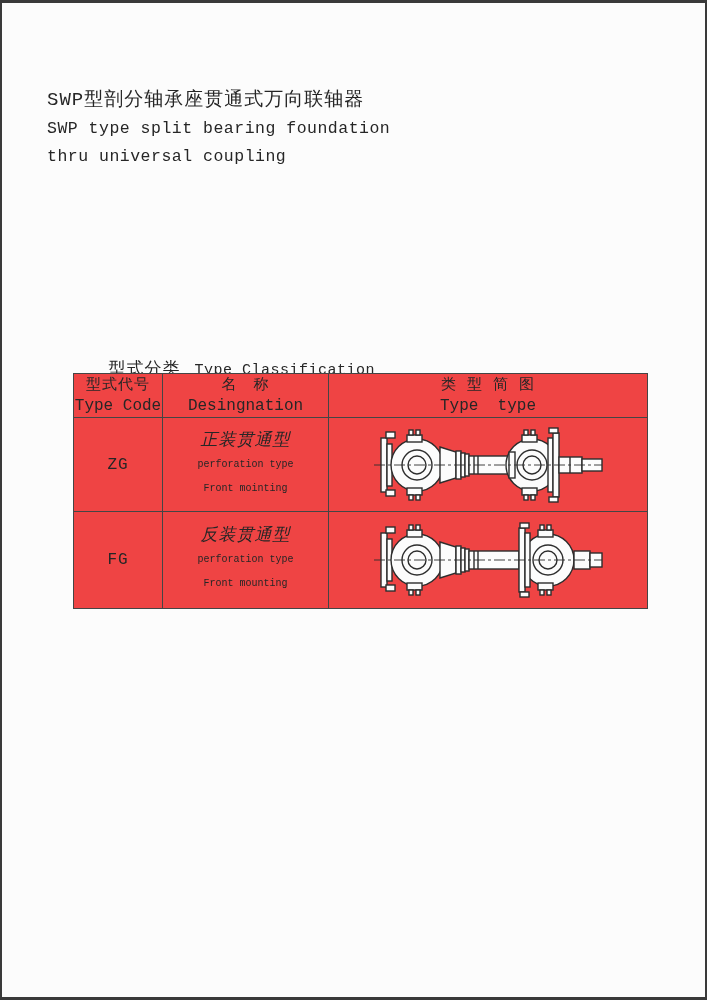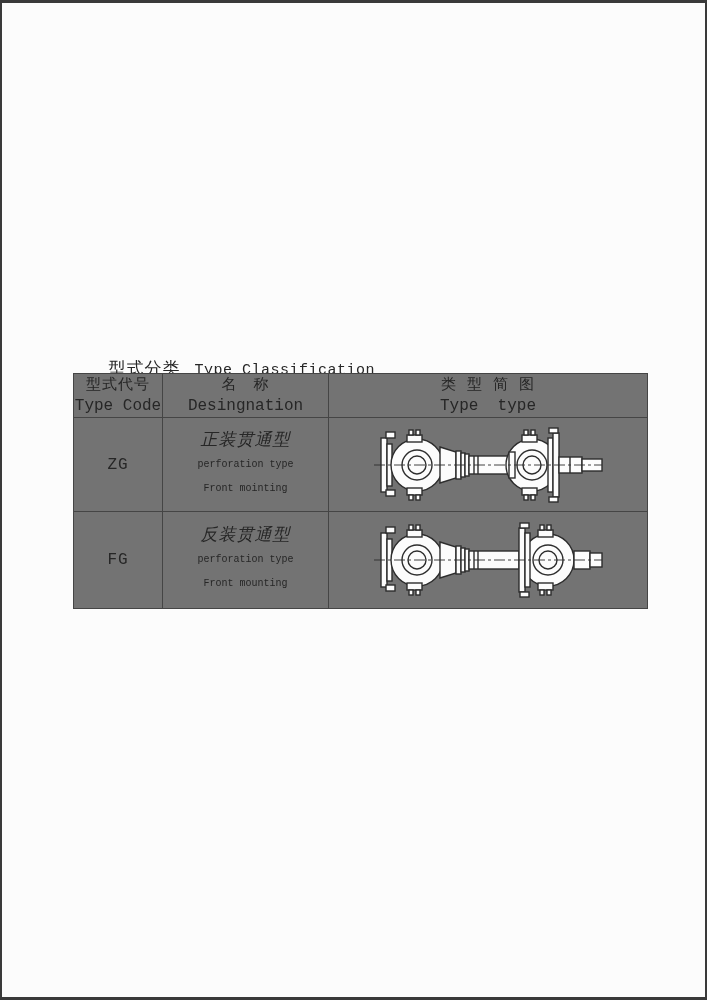--- a/index.html
+++ b/index.html
@@ -34,21 +34,21 @@
   .section-heading .zh { font-size: 17px; letter-spacing: 1px; font-weight: 500; }
   .section-heading .en { font-size: 15px; margin-left: 14px; letter-spacing: 0.5px; }
   
   table.type-table {
     position: absolute; left: 71px; top: 370px;
     border-collapse: collapse; table-layout: fixed;
   }
   .type-table td, .type-table th {
     border: 1.5px solid #454545;
     padding: 0; text-align: center; vertical-align: middle;
-    font-weight: normal; background: #737373;
+    font-weight: normal; background: #ef4444;
   }
   .col-code  { width: 88px; }
   .col-name  { width: 165px; }
   .col-chart { width: 318px; }
   .header-row th { height: 43px; }
   .row-zg td { height: 93px; }
   .row-fg td { height: 96px; }
   .hdr-zh { font-size: 15px; line-height: 20px; letter-spacing: 1px; white-space: pre; }
   .hdr-en { font-size: 16px; line-height: 20px; white-space: pre; }
   .code-text { font-size: 16px; letter-spacing: 1px; }
@@ -59,20 +59,25 @@
     stroke: #2d2d2d; stroke-width: 1.4; fill: none;
   }
   .drawing .w  { fill: #fcfcfc; }           
   .drawing .cl { stroke-width: 0.9; stroke-dasharray: 11 3 3 3; } 
 </style>
 </head>
 <body>
 
 <div class="page">
 
+  <div class="title-block">
+    <div class="title-zh">SWP型剖分轴承座贯通式万向联轴器</div>
+    <div class="title-en">SWP type split bearing foundation</div>
+    <div class="title-en">thru universal coupling</div>
+  </div>
 
   <div class="section-heading">
     <span class="zh">型式分类</span><span class="en">Type Classification</span>
   </div>
 
   <table class="type-table">
     <tbody>
         <tr class="header-row">
       <th class="col-code">
         <div class="hdr-zh">型式代号</div>

